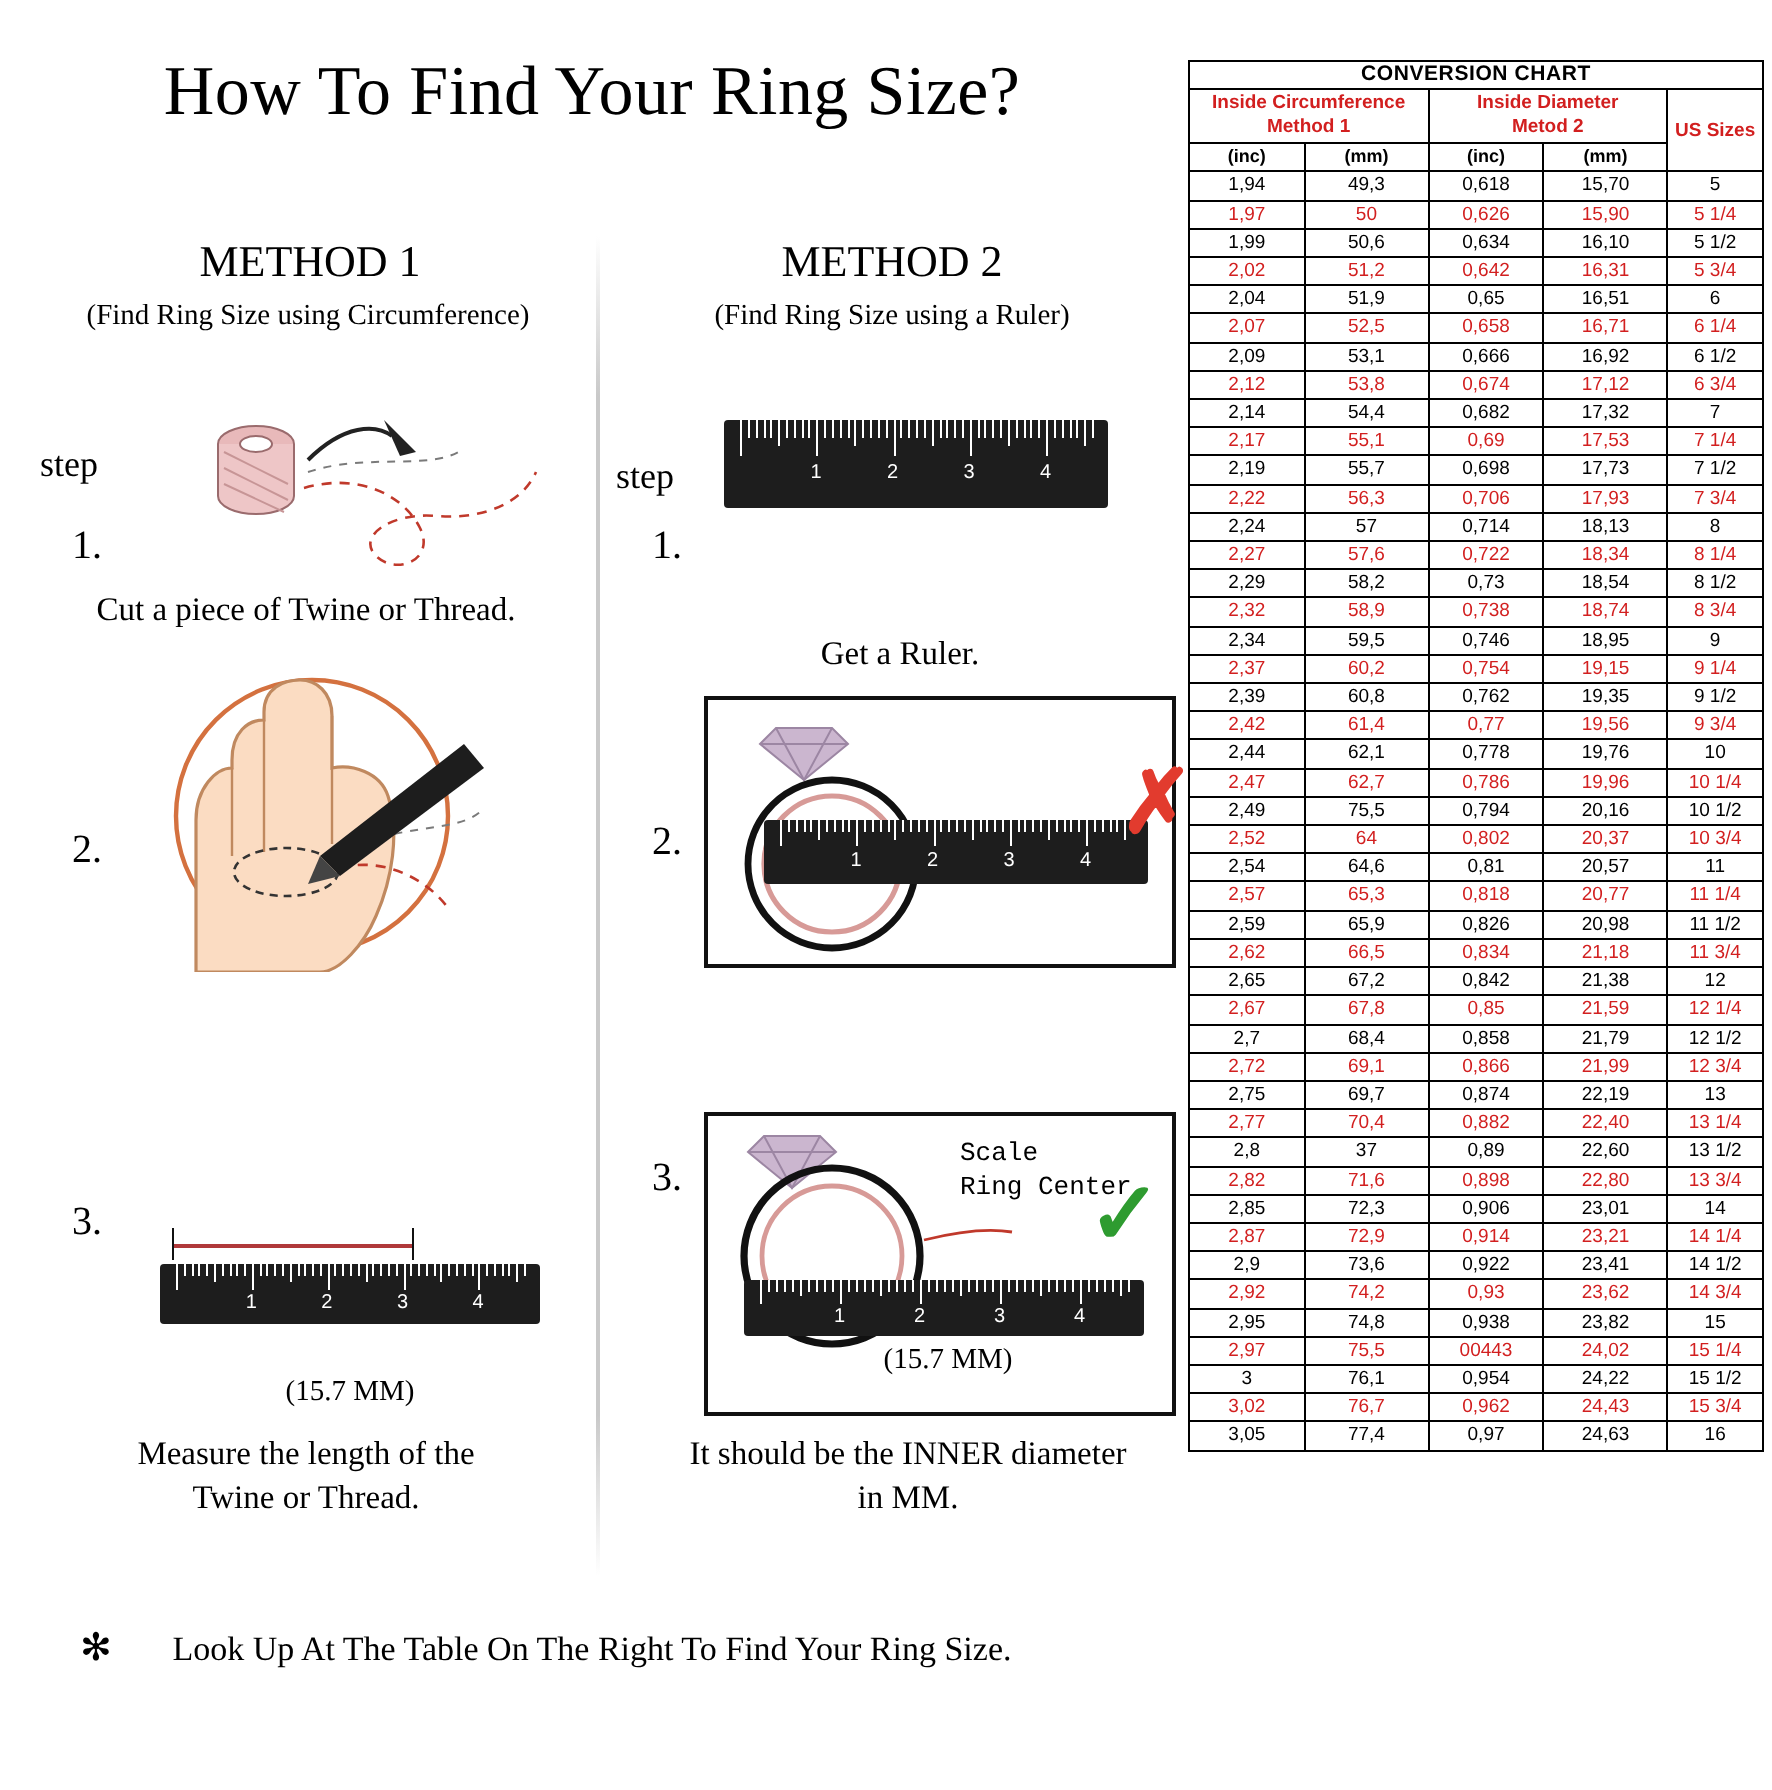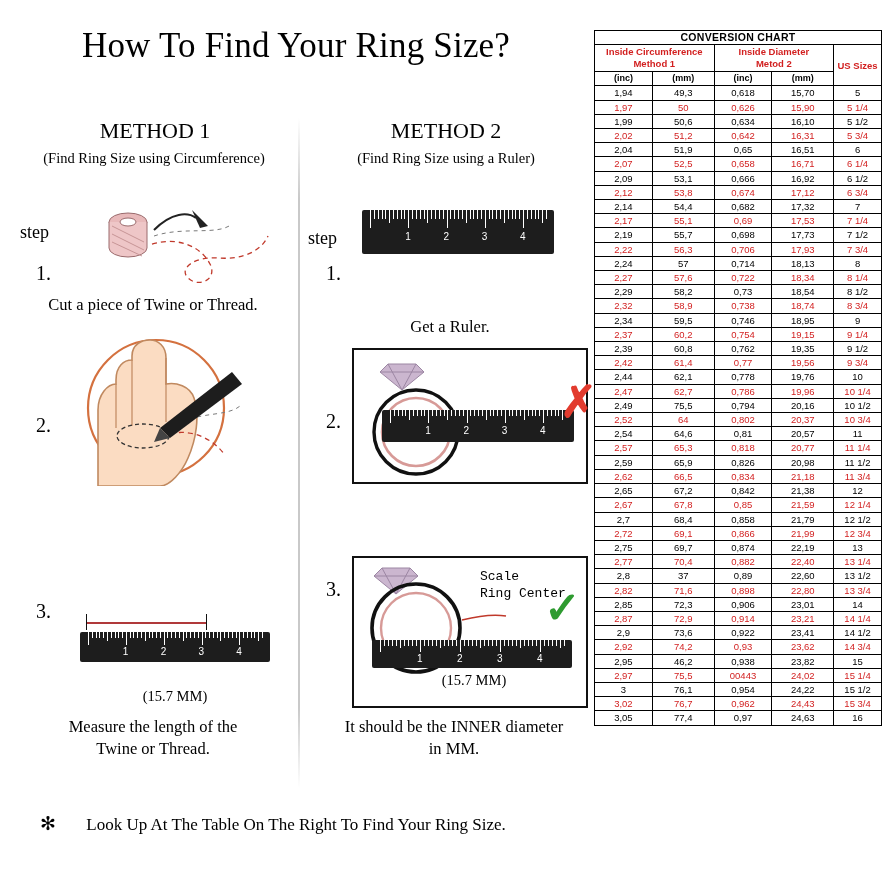--- a/index.html
+++ b/index.html
@@ -669,21 +669,21 @@
           </tr>
           <tr>
             <td class="red">2,92</td>
             <td class="red">74,2</td>
             <td class="red">0,93</td>
             <td class="red">23,62</td>
             <td class="red">14 3/4</td>
           </tr>
           <tr>
             <td class="blk">2,95</td>
-            <td class="blk">46,2</td>
+            <td class="blk">74,8</td>
             <td class="blk">0,938</td>
             <td class="blk">23,82</td>
             <td class="blk">15</td>
           </tr>
           <tr>
             <td class="red">2,97</td>
             <td class="red">75,5</td>
             <td class="red">00443</td>
             <td class="red">24,02</td>
             <td class="red">15 1/4</td>

